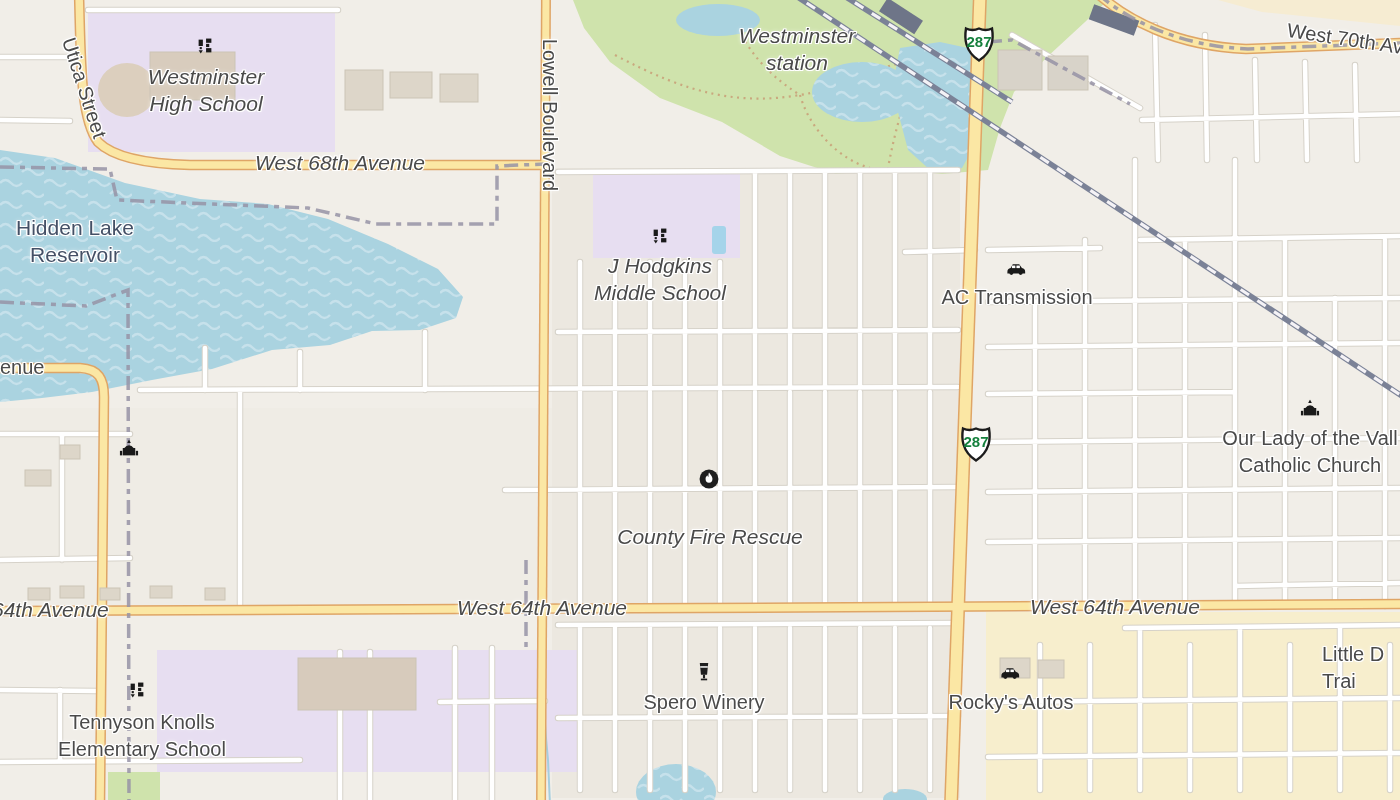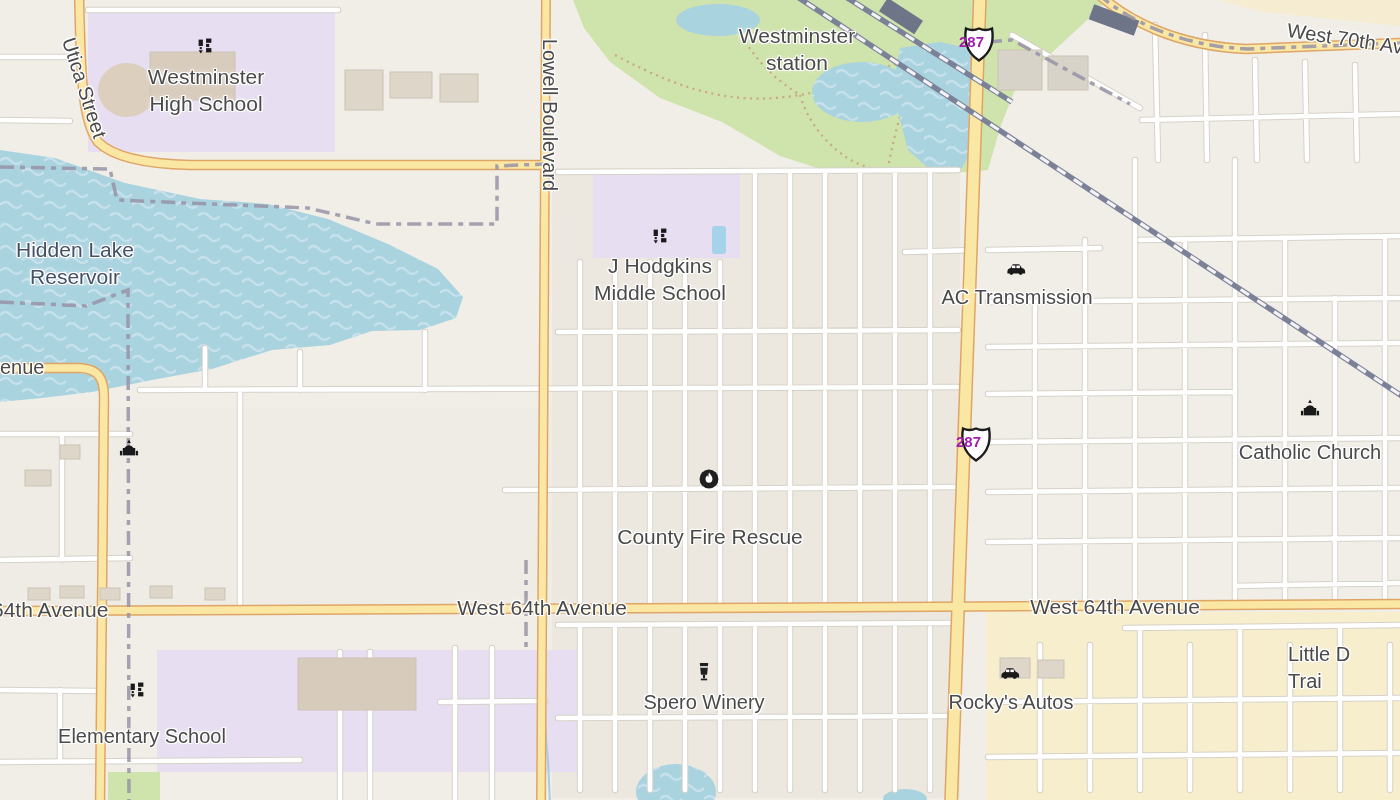--- a/index.html
+++ b/index.html
@@ -4,28 +4,28 @@
 <style>
   html,body{margin:0;padding:0;background:#f1eee8;}
   #map{position:relative;width:1400px;height:800px;overflow:hidden;
        font-family:"Liberation Sans",sans-serif;}
   #basemap{position:absolute;left:0;top:0;}
   .lbl{position:absolute;color:#4a4a4a;font-size:20px;font-weight:400;
        white-space:nowrap;text-align:center;line-height:27px;
        transform:translate(-50%,-50%);
        text-shadow:1px 0 0 #fff,-1px 0 0 #fff,0 1px 0 #fff,0 -1px 0 #fff,
          1px 1px 0 #fff,-1px -1px 0 #fff,1px -1px 0 #fff,-1px 1px 0 #fff,0 0 5px #fff;}
-  .lbl.big{font-size:21px;}
+  .lbl.big{font-size:21px;font-style:italic;}
   .lbl.water{color:#445066;font-size:21px;}
   .lbl.left{transform:none;text-align:left;}
   .icon{position:absolute;transform:translate(-50%,-50%);line-height:0;}
   .shield{position:absolute;width:40px;height:37px;transform:translate(-50%,-50%);}
   .shield svg{position:absolute;left:0;top:0;}
-  .shield .num{position:absolute;left:0;top:7px;width:100%;
-       font-size:15px;font-weight:bold;color:#a21caf;}
+  .shield .num{position:absolute;left:0;top:7px;width:100%;text-align:center;
+       font-size:15px;font-weight:bold;color:#15803d;}
 </style>
 </head>
 <body>
 
 <div id="map">
 
 <svg id="basemap" width="1400" height="800" viewBox="0 0 1400 800">
   <defs>
     <pattern id="wavep" width="44" height="22" patternUnits="userSpaceOnUse">
       <rect width="44" height="22" fill="#aad3e0"></rect>
@@ -267,43 +267,46 @@
 <div class="lbl big" style="left:206px;top:90px">
   <div>Westminster</div>
   <div>High School</div>
 </div>
 <div class="lbl" style="left:84px;top:88px;transform:translate(-50%,-50%) rotate(72deg)">Utica Street</div>
 <div class="lbl big" style="left:797px;top:49px">
   <div>Westminster</div>
   <div>station</div>
 </div>
 <div class="lbl" style="left:1345px;top:39px;transform:translate(-50%,-50%) rotate(8.5deg)">West 70th Av</div>
+<div class="lbl big" style="left:340px;top:162px">West 68th Avenue</div>
 <div class="lbl" style="left:549px;top:115px;transform:translate(-50%,-50%) rotate(90deg)">Lowell Boulevard</div>
-<div class="lbl water" style="left:75px;top:263px">
+<div class="lbl water" style="left:75px;top:241px">
   <div>Hidden Lake</div>
   <div>Reservoir</div>
 </div>
 <div class="lbl big" style="left:660px;top:279px">
   <div>J Hodgkins</div>
   <div>Middle School</div>
 </div>
 <div class="lbl" style="left:1017px;top:297px">AC Transmission</div>
 <div class="lbl left" style="left:-10px;top:354px">venue</div>
 <div class="lbl" style="left:1310px;top:452px">
+  <div>Our Lady of the Vall</div>
   <div>Catholic Church</div>
 </div>
 <div class="lbl big" style="left:710px;top:536px">
   <div>County Fire Rescue</div>
 </div>
 <div class="lbl left big" style="left:-8px;top:596px">64th Avenue</div>
 <div class="lbl big" style="left:542px;top:607px">West 64th Avenue</div>
 <div class="lbl big" style="left:1115px;top:606px">West 64th Avenue</div>
 <div class="lbl" style="left:704px;top:702px">Spero Winery</div>
 <div class="lbl" style="left:1011px;top:702px">Rocky's Autos</div>
 <div class="lbl" style="left:142px;top:736px">
+  <div>Tennyson Knolls</div>
   <div>Elementary School</div>
 </div>
-<div class="lbl left" style="left:1288px;top:641px">
+<div class="lbl left" style="left:1322px;top:641px">
   <div>Little D</div>
   <div style="">Trai</div>
 </div>
 
 </div>
 
 </body></html>

